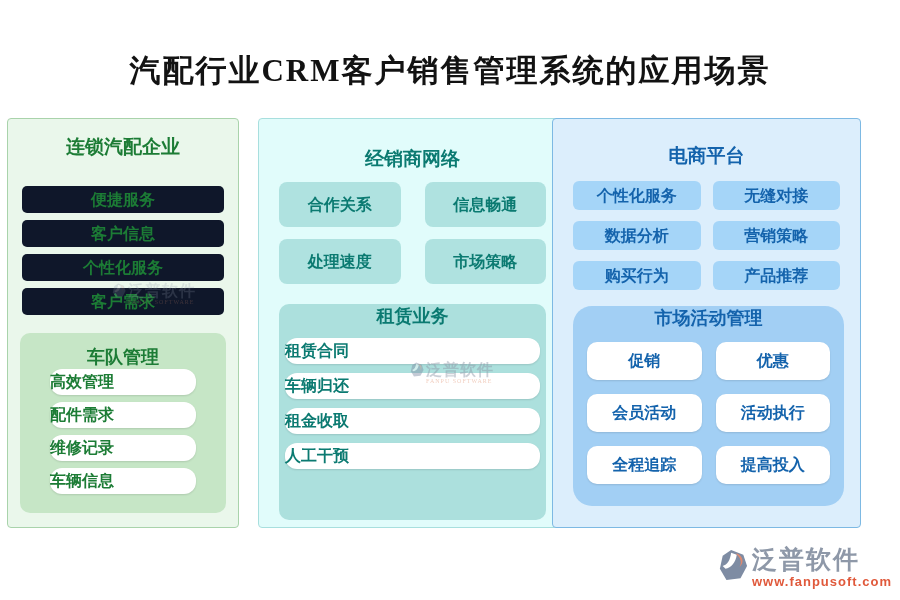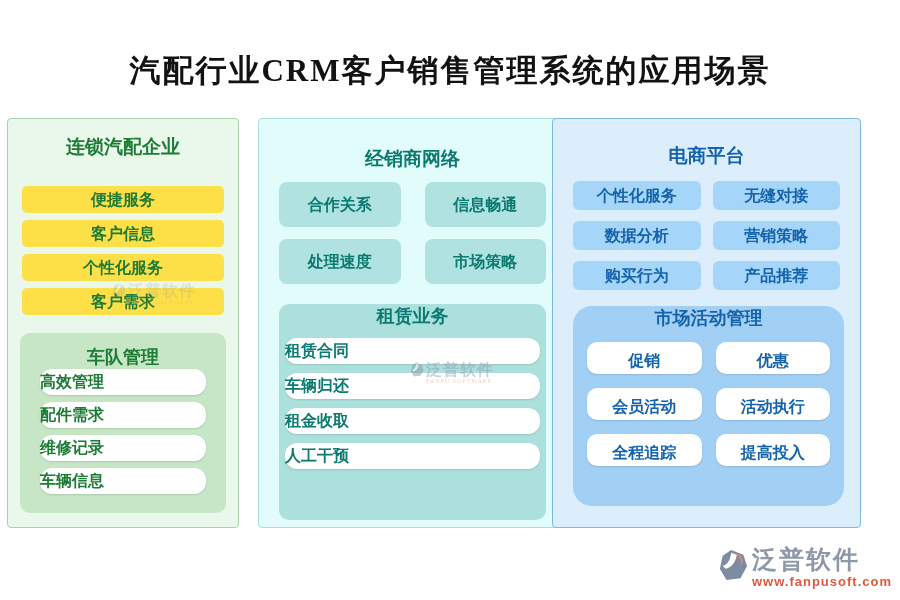--- a/index.html
+++ b/index.html
@@ -23,27 +23,27 @@
 
   .panel-header { text-align:center; font-size:19px; font-weight:bold; }
   .green .panel-header { color:#1c7c35; margin-top:15px; }
   .teal  .panel-header { color:#0b7a71; margin-top:27px; }
   .blue  .panel-header { color:#1463ac; margin-top:24px; }
 
   
   .pill-list { margin:26px 14px 0; }
   .pill {
     height:27px; line-height:27px; margin-bottom:7px; text-align:center;
-    background:#fde047; border-radius:5px; color:#1c7c35;
+    background:#0f172a; border-radius:5px; color:#1c7c35;
     font-size:16px; font-weight:bold;
   }
 
   
   .subcard { border-radius:10px; }
-  .green .subcard { margin:18px 12px 0; height:180px; background:#c6e6c6; padding:12px 10px 0; }
+  .green .subcard { margin:18px 12px 0; height:180px; background:#c6e6c6; padding:12px 20px 0; }
   .teal  .subcard { margin:20px 20px 0; height:216px; background:#ace0dd; padding:0 6px; }
   .blue  .subcard { margin:16px 16px 0 20px; height:200px; background:#a2cff4; padding:0 14px; border-radius:19px; }
 
   .sub-header { text-align:center; font-size:18px; font-weight:bold; }
   .green .sub-header { color:#1c7c35; }
   .teal  .sub-header { color:#0b7a71; margin:14px 0 10px; }
   .blue  .sub-header { color:#1463ac; margin:14px 0 12px; }
 
   .white-pill {
     background:#fff; border-radius:12px; text-align:left;
@@ -61,21 +61,21 @@
     height:45px; line-height:45px; background:#afe2e0; border-radius:8px;
     text-align:center; color:#0b7a71; font-size:16px; font-weight:bold;
   }
   .blue .grid2.top { margin:12px 20px 0; gap:11px 12px; }
   .blue .grid2.top .cell {
     height:29px; line-height:29px; background:#a5d5f8; border-radius:6px;
     text-align:center; color:#1463ac; font-size:16px; font-weight:bold;
   }
   .blue .grid2.sub { gap:14px 14px; }
   .blue .grid2.sub .cell {
-    height:32px; line-height:38px; background:#fff; border-radius:10px;
+    height:38px; line-height:38px; background:#fff; border-radius:10px;
     text-align:center; color:#1463ac; font-size:16px; font-weight:bold;
     box-shadow:0 1px 2px rgba(0,0,0,0.12);
   }
 
   
   .watermark { position:absolute; display:flex; align-items:flex-start; pointer-events:none; }
   .wm-left  { left:112px; top:283px; opacity:0.22; }
   .wm-mid   { left:410px; top:362px; opacity:0.45; }
   .wm-text  { line-height:1; }
   .wm-name  { font-size:16px; font-weight:bold; color:#8e98a8; letter-spacing:1px; }

